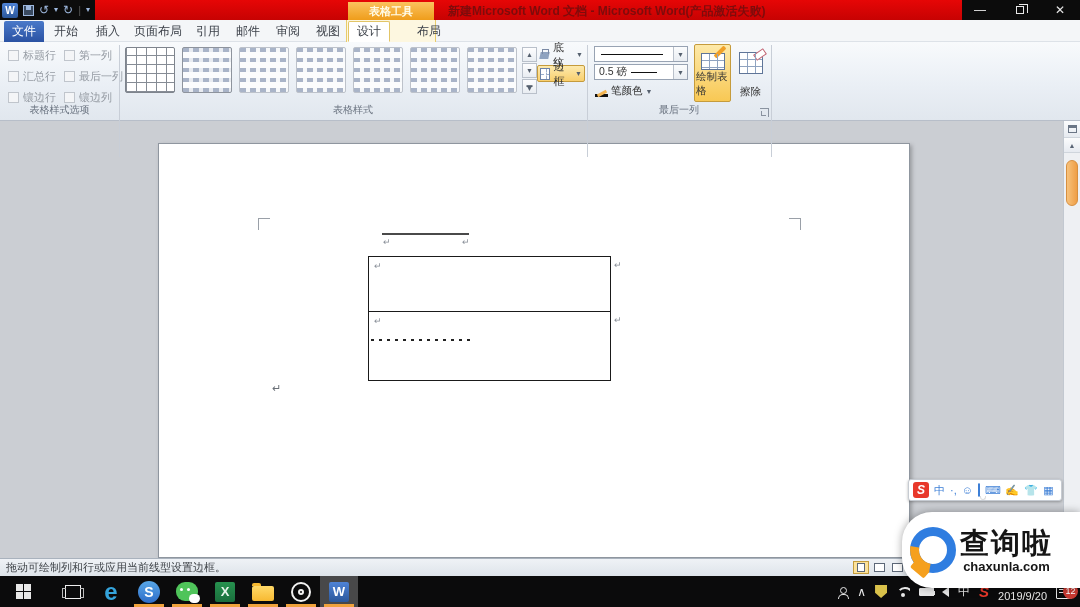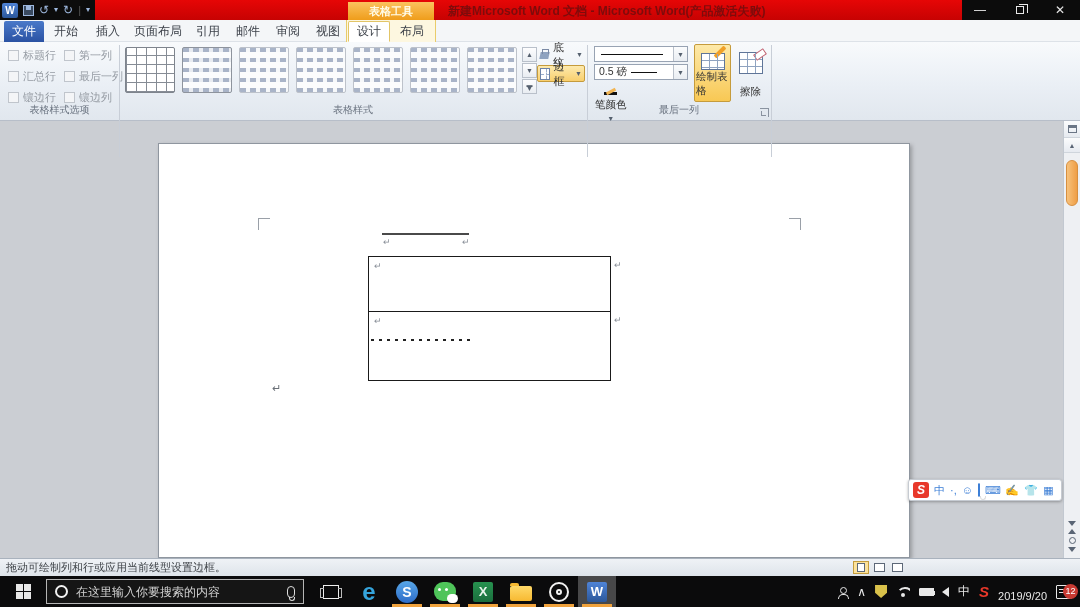--- a/index.html
+++ b/index.html
@@ -24,21 +24,21 @@
   .restore-glyph::before { content:''; position:absolute; left:2px; top:-3px; width:8px; height:8px; border-top:1px solid #e8e8e8; border-right:1px solid #e8e8e8; }
 
   
   .tabrow { position:absolute; top:20px; left:0; width:1080px; height:22px; background:#f4f6f8; border-bottom:1px solid #dde2e8; z-index:25; }
   .ctx-bg { position:absolute; left:346px; top:0; width:90px; height:22px; background:#fdf7e0; border-left:1px solid #e9cc6a; border-right:1px solid #e9cc6a; }
   .tabs { position:absolute; left:4px; top:1px; display:flex; height:21px; }
   .tab { height:21px; font-size:12px; color:#3c4149; display:flex; align-items:center; justify-content:center; }
   .tab-file { width:40px; background:linear-gradient(#4a79c9,#2a52a3); color:#fff; font-weight:normal; border-radius:2px 2px 0 0; }
   .tab-n { width:44px; } .tab-w60 { width:60px; } .tab-w40 { width:40px; }
   .tab-sel { width:42px; background:#fff; border:1px solid #e2c567; border-bottom:1px solid #fff; border-radius:2px 2px 0 0; position:relative; z-index:2; }
-  .tab-ctx2 { width:44px; }
+  .tab-ctx2 { width:44px;margin-left:17px; }
 
   
   .ribbon { position:absolute; top:42px; left:0; width:1080px; height:79px; background:linear-gradient(#f8fafc,#eaeff5 55%,#e1e7ee); border-bottom:1px solid #b7bec9; z-index:20; }
   .vsep { position:absolute; top:3px; height:112px; width:1px; background:#c8ced7; top:3px; }
   .grp-label { position:absolute; bottom:3px; font-size:10px; color:#69727f; text-align:center; }
 
   
   .chkgrid { position:absolute; left:8px; top:6px; display:grid; grid-template-columns:56px 62px; grid-row-gap:6px; }
   .chk { display:flex; align-items:center; gap:4px; font-size:11px; color:#959ba3; }
   .chk-box { width:11px; height:11px; background:#f4f5f7; border:1px solid #c0c5cc; }
@@ -61,21 +61,21 @@
   .bucket::before { content:''; position:absolute; left:1px; top:3px; width:9px; height:7px; background:#8fa3c0; transform:skewX(-12deg); }
   .bucket::after { content:''; position:absolute; left:3px; top:0; width:5px; height:4px; border:1px solid #7b8aa5; border-bottom:none; }
   .border-ic { width:12px; height:12px; border:1px solid #6b82a8; position:relative; background:#fff; }
   .border-ic::before { content:''; position:absolute; left:0; right:0; top:5px; border-top:1px dashed #9db0cc; }
   .border-ic::after { content:''; position:absolute; top:0; bottom:0; left:5px; border-left:1px dashed #9db0cc; }
 
   
   .dd { position:absolute; background:#fff; border:1px solid #98a3b3; display:flex; align-items:center; font-size:10.5px; color:#333; }
   .dd .dd-r { margin-left:auto; width:14px; height:100%; border-left:1px solid #b9c0ca; display:flex; align-items:center; justify-content:center; background:linear-gradient(#fbfcfd,#e9edf2); }
   .line-solid { height:1px; background:#111; }
-  .pencolor-btn { position:absolute; display:flex; align-items:center; gap:3px; font-size:10.5px; color:#333;flex-direction:column; }
+  .pencolor-btn { position:absolute; display:flex; align-items:center; gap:3px; font-size:10.5px; color:#333; }
   .pen-ic { width:13px; height:11px; position:relative; }
   .pen-ic::before { content:''; position:absolute; left:0; bottom:0; width:13px; height:3px; background:#111; }
   .pen-ic::after { content:''; position:absolute; left:2px; bottom:2px; width:10px; height:3px; background:#f3b552; transform:rotate(-28deg); }
   .bigbtn { position:absolute; top:2px; width:37px; height:58px; border-radius:2px; display:flex; flex-direction:column; align-items:center; justify-content:space-between; padding:8px 1px 3px; font-size:10.5px; color:#333; }
   .bigbtn-hl { background:linear-gradient(#fde9a9,#f8c854); border:1px solid #c59b3c; }
   .tbl-ic { width:24px; height:22px; border:1px solid #5f7598; background:#fff; position:relative; }
   .tbl-ic::before { content:''; position:absolute; left:0; right:0; top:6px; height:1px; background:#8fa3c0; box-shadow:0 7px 0 #8fa3c0; }
   .tbl-ic::after { content:''; position:absolute; top:0; bottom:0; left:7px; width:1px; background:#8fa3c0; box-shadow:8px 0 0 #8fa3c0; }
   .pencil-over { position:absolute; right:-3px; top:-4px; width:14px; height:4px; background:#f0a028; transform:rotate(-45deg); border-radius:1px; }
   .eraser-over { position:absolute; right:-4px; top:-2px; width:12px; height:7px; background:#fff; border:1px solid #c06070; transform:rotate(-35deg); }
@@ -377,25 +377,20 @@
 
   <div class="taskbar">
     <div class="start">
       <span class="winlogo">
           <span></span>
           <span></span>
           <span></span>
           <span></span>
         </span>
     </div>
-    <div class="searchbox">
-      <span class="cortana"></span>
-      <input type="text" placeholder="在这里输入你要搜索的内容" style="">
-      <span class="mic"></span>
-    </div>
     <div class="tb-icon" style="margin-left:8px;">
         <span class="taskview"></span>
       </div>
     <div class="tb-icon">
         <span class="edge-e">e</span>
       </div>
     <div class="tb-icon tb-run">
         <span class="scircle">S</span>
       </div>
     <div class="tb-icon tb-run">
@@ -425,14 +420,21 @@
       <span class="vol-ic"></span>
       <span class="tray-glyph">中</span>
       <span class="sogou-s">S</span>
       <span class="tray-date">2019/9/20</span>
       <span class="notif">
         <span class="badge">12</span>
       </span>
     </div>
   </div>
 
+  <div class="watermark">
+    <div class="qlogo"></div>
+    <div class="wm-text">
+      <span class="wm-title">查询啦</span>
+      <span class="wm-url">chaxunla.com</span>
+    </div>
+  </div>
 
 </div>
 
 </body></html>

